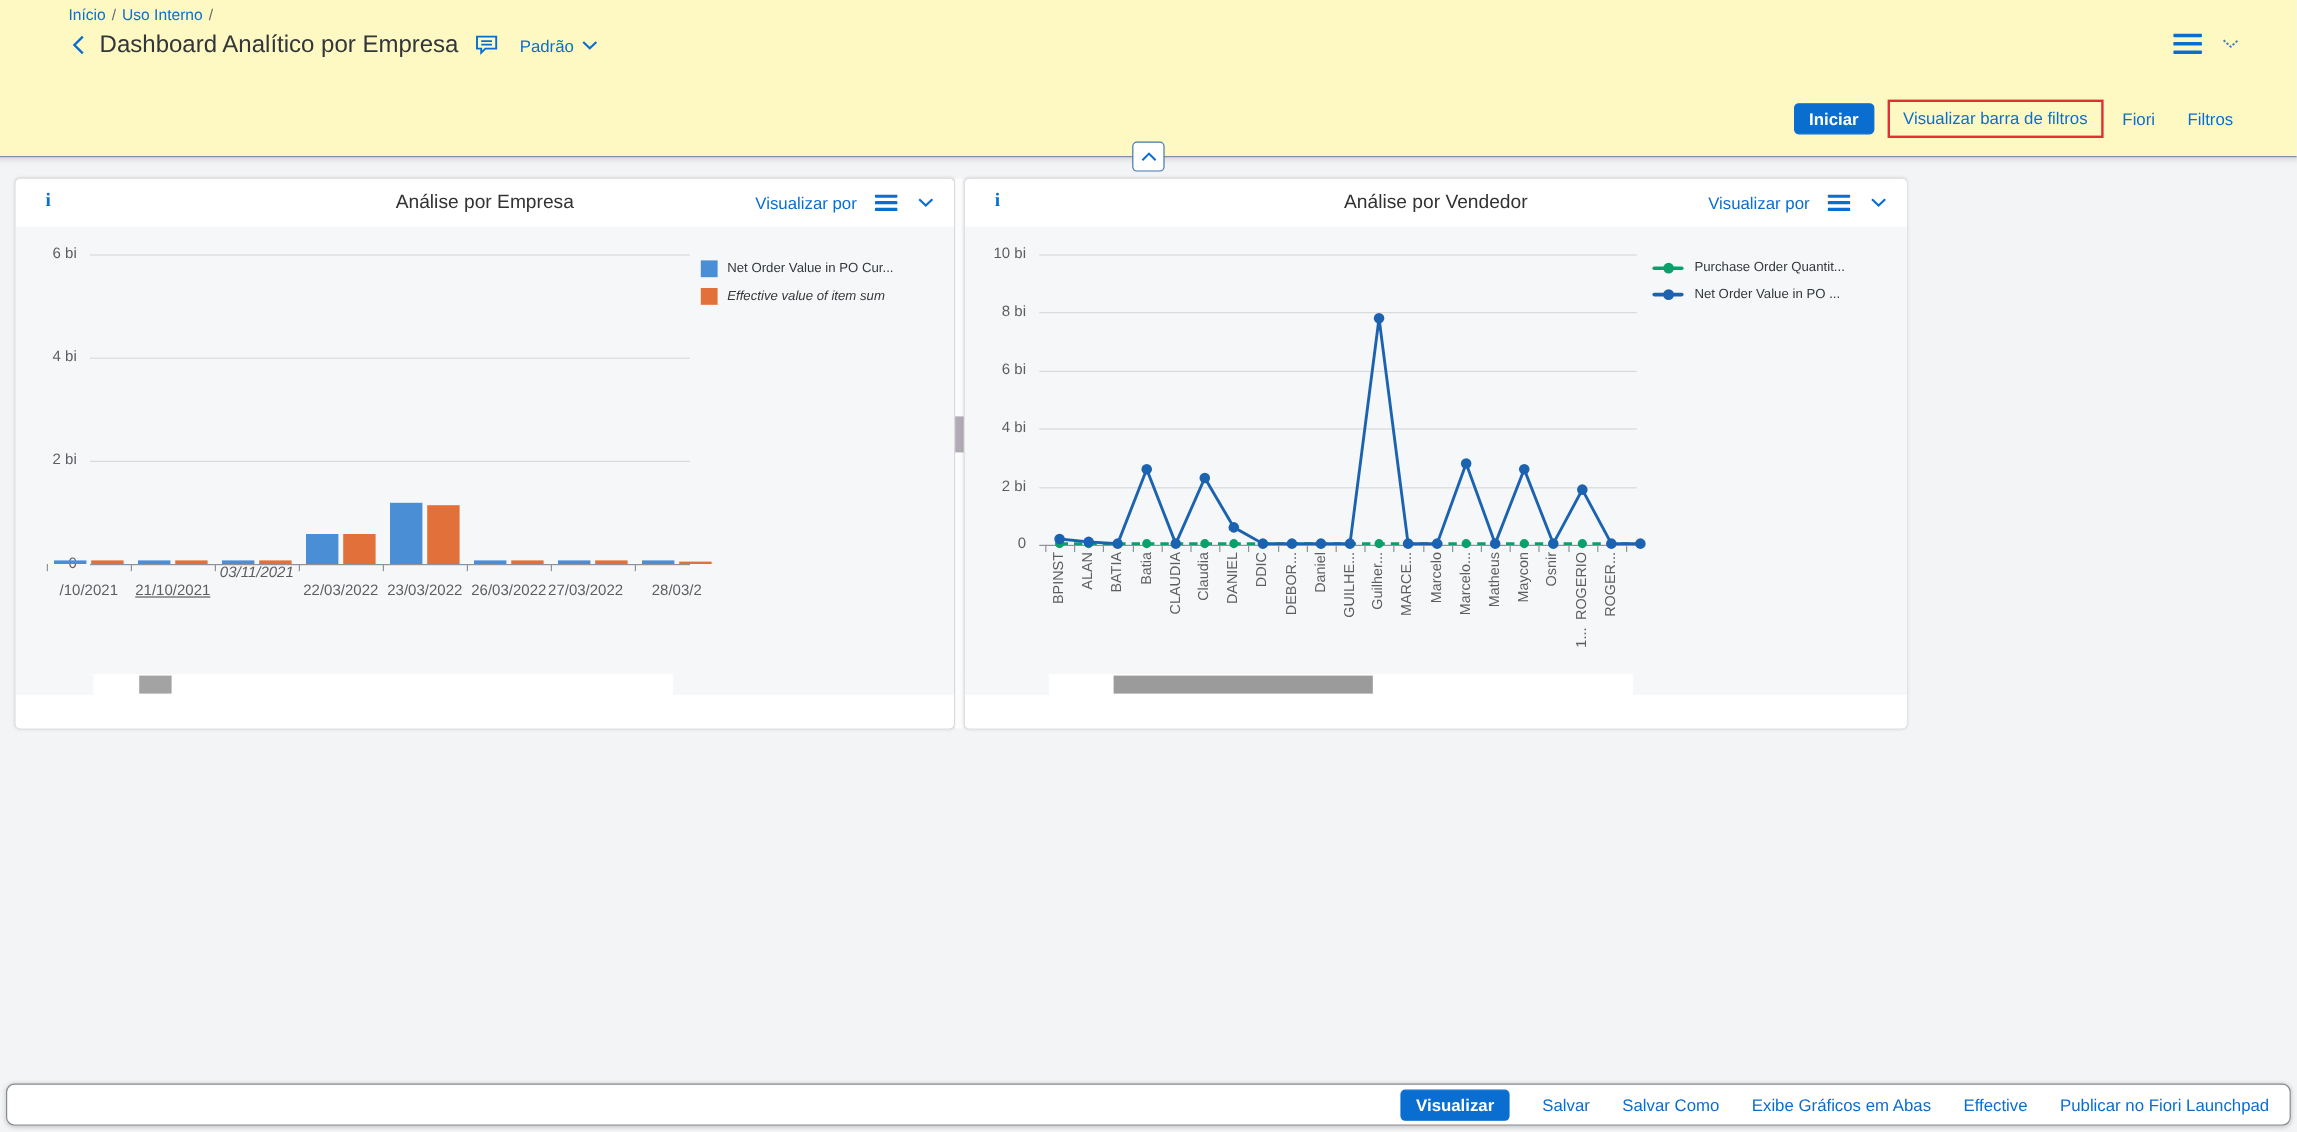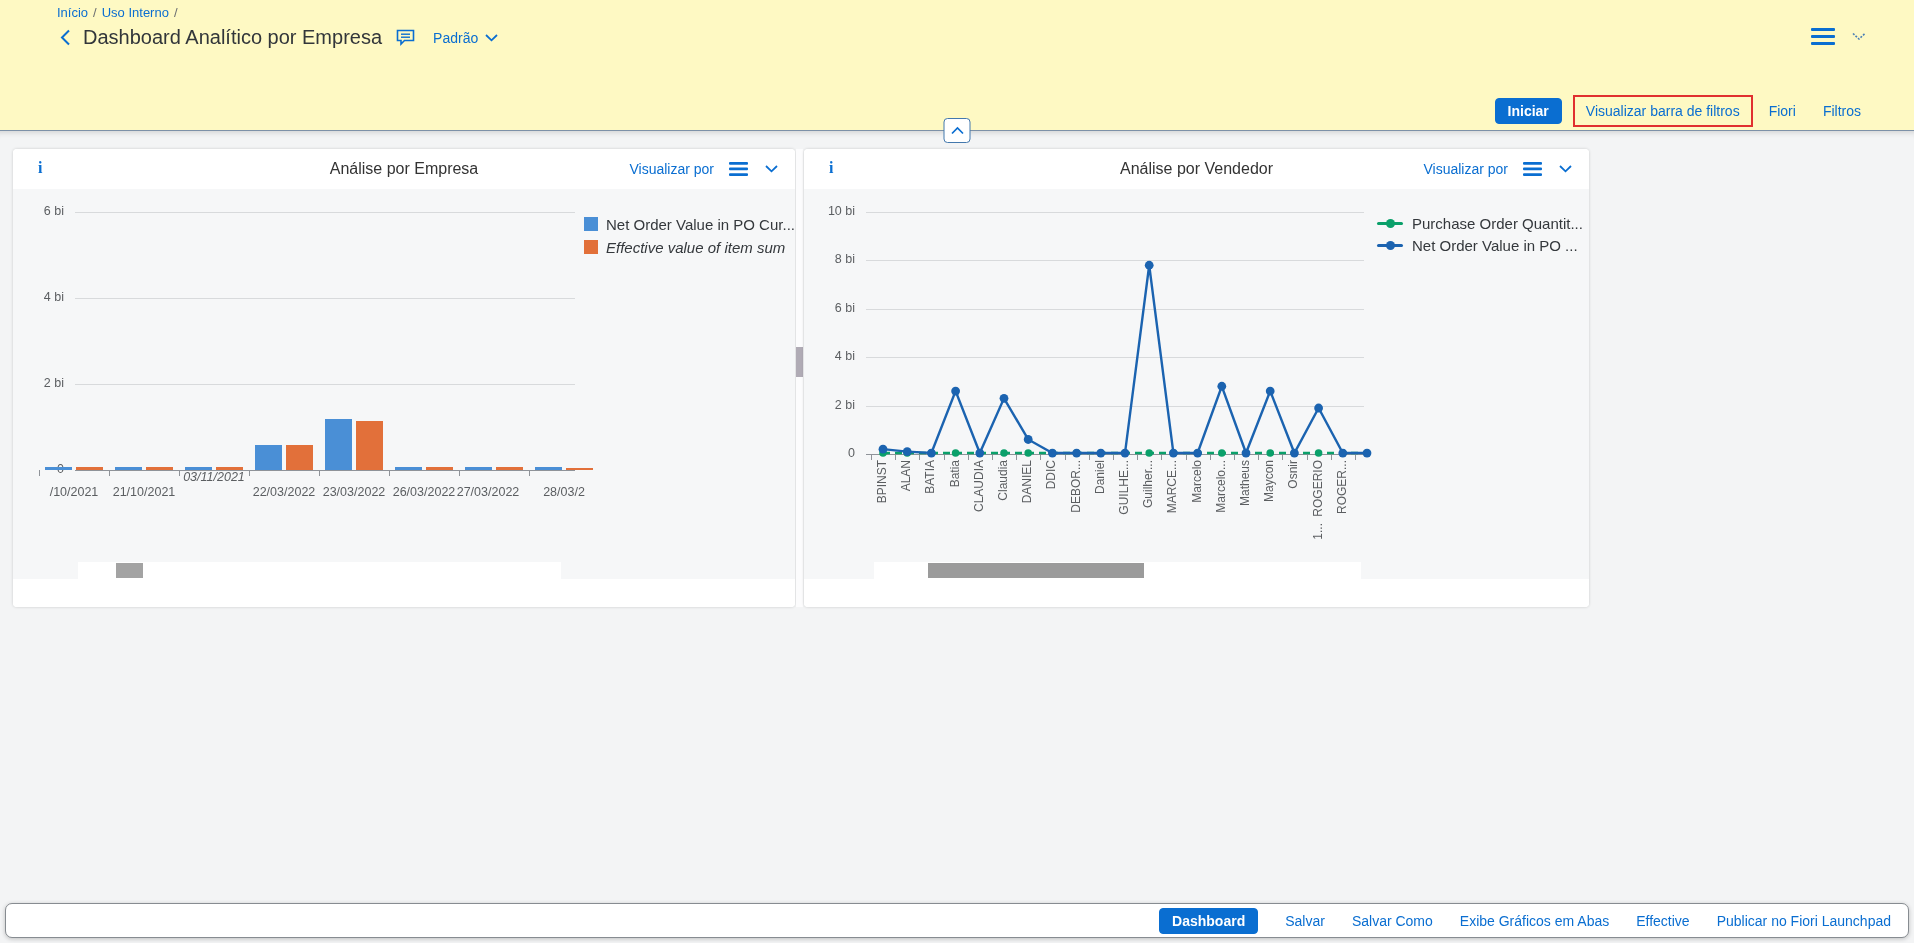--- a/index.html
+++ b/index.html
@@ -14,21 +14,21 @@
   .breadcrumb a { color:#0a6ed1; text-decoration:none; cursor:pointer; }
   .breadcrumb .sep { margin:0 5px; color:#6a6d70; }
   .page-title-row { position:absolute; left:56px; top:26px; display:flex; align-items:center; }
   .back-btn { background:none; border:none; padding:2px 4px; cursor:pointer; margin-right:8px; display:flex; align-items:center; }
   .page-title { font-size:20px; color:#32363a; white-space:nowrap; }
   .comment-btn { background:none; border:none; padding:2px; cursor:pointer; margin-left:12px; display:flex; align-items:center; }
   .variant-btn { background:none; border:none; display:flex; align-items:center; gap:7px; margin-left:14px; cursor:pointer; padding:2px; }
   .variant-label { font-size:14px; color:#0a6ed1; }
   .shell-top-right { position:absolute; right:46px; top:26px; display:flex; align-items:center; gap:13px; }
   .icon-btn { background:none; border:none; padding:2px; cursor:pointer; display:flex; align-items:center; }
-  .actions-row { position:absolute; right:53px; top:95px; display:flex; align-items:center;justify-content:flex-end; }
+  .actions-row { position:absolute; right:53px; top:83px; display:flex; align-items:center;justify-content:flex-end; }
   .btn-primary {
     background:#0a6ed1; color:#fff; border:1px solid #0a6ed1; border-radius:4px;
     font-size:14px; font-weight:600; padding:4px 12px; cursor:pointer; font-family:inherit; white-space:nowrap;
   }
   .text-link { color:#0a6ed1; font-size:14px; text-decoration:none; cursor:pointer; white-space:nowrap; background:none; border:none; font-family:inherit; padding:0; }
   .red-box { border:2px solid #e03030; padding:5px 11px; margin:0 16px 0 11px; }
   .limpar-link { margin-right:27px; }
   .header-rule { position:absolute; top:130px; left:0; width:100%; height:1px; background:#7d91a8; z-index:2; }
   .collapse-btn {
     position:absolute; top:118px; left:50%; transform:translateX(-50%); width:27px; height:25px;
@@ -54,21 +54,21 @@
   .x-tick { position:absolute; width:1px; height:6px; background:#8f9399; }
   .x-label { position:absolute; font-size:12.5px; color:#5b5e61; text-align:center; white-space:nowrap; }
   .x-label-rot { position:absolute; font-size:12px; color:#5b5e61; white-space:nowrap;
     transform:rotate(-90deg) translateX(-100%); transform-origin:0 0; line-height:13px; }
   .bar { position:absolute; }
   .line-svg { position:absolute; left:0; top:0; }
   .legend-item { position:absolute; display:flex; align-items:center; height:16px; }
   .legend-square { width:14px; height:14px; margin-right:8px; flex:none; }
   .legend-line { width:26px; height:3px; border-radius:2px; position:relative; margin-right:9px; flex:none; }
   .legend-dot { position:absolute; left:8.5px; top:-3px; width:9px; height:9px; border-radius:50%; }
-  .legend-text { font-size:15px; color:#34383c; white-space:nowrap; }
+  .legend-text { font-size:11px; color:#34383c; white-space:nowrap; }
   .hscroll-row { height:17px; position:relative; background:#f6f7f8; }
   .hscroll-track { position:absolute; top:0; height:17px; background:#fff; cursor:pointer; }
   .hscroll-thumb { position:absolute; top:1px; height:15px; background:#a3a3a3; cursor:grab; }
   .card-bottom { height:28px; background:#fff; }
   .vscrollbar { position:absolute; left:796px; top:18px; width:7px; height:458px; background:#fcfcfd; cursor:pointer; }
   .vscroll-thumb { position:absolute; left:0; top:198px; width:7px; height:30px; background:#b0abb5; cursor:grab; }
   
   .footer-bar { position:absolute; left:5px; right:5px; bottom:5px; height:35px; background:#fff;
     border:1px solid #878c91; border-radius:7px; box-shadow:0 1px 4px rgba(0,0,0,.22);
     display:flex; align-items:center; justify-content:flex-end; gap:27px; padding-right:17px; }
@@ -172,21 +172,21 @@
         <div class="y-tick-label" style="top: 15px; width: 51px;">6 bi</div>
         <div class="x-tick" style="left: 26px; top: 281px;"></div>
         <div class="x-tick" style="left: 96px; top: 281px;"></div>
         <div class="x-tick" style="left: 166px; top: 281px;"></div>
         <div class="x-tick" style="left: 236px; top: 281px;"></div>
         <div class="x-tick" style="left: 306px; top: 281px;"></div>
         <div class="x-tick" style="left: 376px; top: 281px;"></div>
         <div class="x-tick" style="left: 446px; top: 281px;"></div>
         <div class="x-tick" style="left: 516px; top: 281px;"></div>
         <div class="x-label" style="left: 26px; width: 70px; top: 296px;">/10/2021</div>
-        <div class="x-label" style="left: 96px; width: 70px; top: 296px;">21/10/2021</div>
+        <div class="x-label" style="left: 96px; width: 70px; top: 296px; text-decoration: underline;">21/10/2021</div>
         <div class="x-label" style="left: 166px; width: 70px; top: 281px; font-style: italic;">03/11/2021</div>
         <div class="x-label" style="left: 236px; width: 70px; top: 296px;">22/03/2022</div>
         <div class="x-label" style="left: 306px; width: 70px; top: 296px;">23/03/2022</div>
         <div class="x-label" style="left: 376px; width: 70px; top: 296px;">26/03/2022</div>
         <div class="x-label" style="left: 440px; width: 70px; top: 296px;">27/03/2022</div>
         <div class="x-label" style="left: 516px; width: 70px; top: 296px;">28/03/2</div>
         <div class="bar" style="left: 32px; top: 277.99px; width: 27px; height: 3.01px; background: rgb(74, 143, 214);"></div>
         <div class="bar" style="left: 102px; top: 277.56px; width: 27px; height: 3.44px; background: rgb(74, 143, 214);"></div>
         <div class="bar" style="left: 172px; top: 277.99px; width: 27px; height: 3.01px; background: rgb(74, 143, 214);"></div>
         <div class="bar" style="left: 242px; top: 256.06px; width: 27px; height: 24.94px; background: rgb(74, 143, 214);"></div>
@@ -359,20 +359,20 @@
       </div>
     <div class="hscroll-row">
       <div class="hscroll-track" style="left:70px;width:487px;">
         <div class="hscroll-thumb" style="left:54px;width:216px;background:#9b9b9b;"></div>
       </div>
     </div>
     <div class="card-bottom"></div>
   </section>
 
   <footer class="footer-bar">
-    <button class="btn-primary">Dashboard</button>
+    <button class="btn-primary">Visualizar</button>
     <button class="text-link">Salvar</button>
     <button class="text-link">Salvar Como</button>
     <button class="text-link">Exibe Gráficos em Abas</button>
     <button class="text-link">Effective</button>
     <button class="text-link">Publicar no Fiori Launchpad</button>
   </footer>
 </main>
 
 </body></html>

